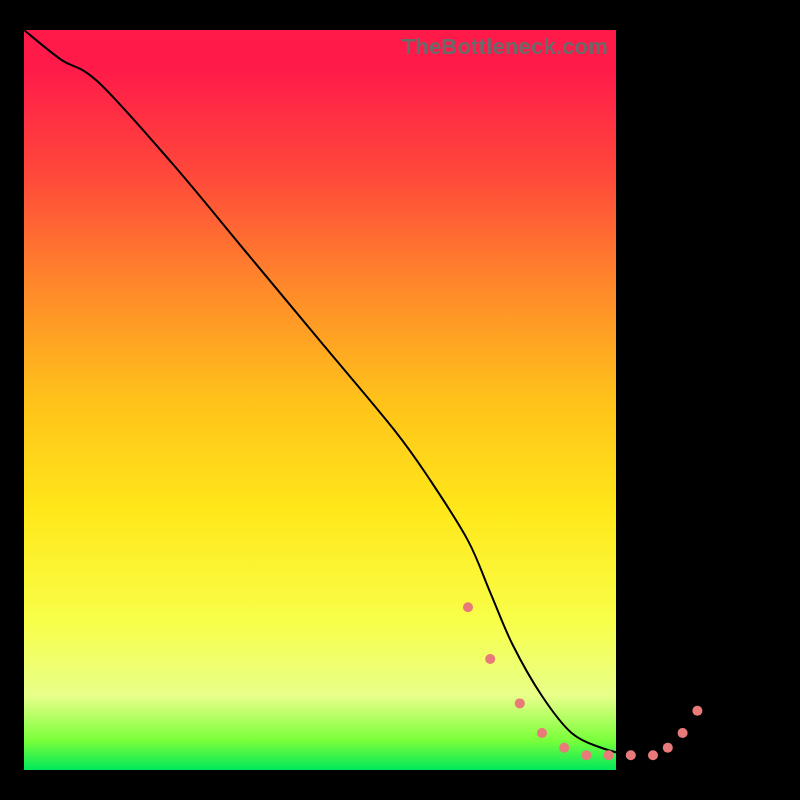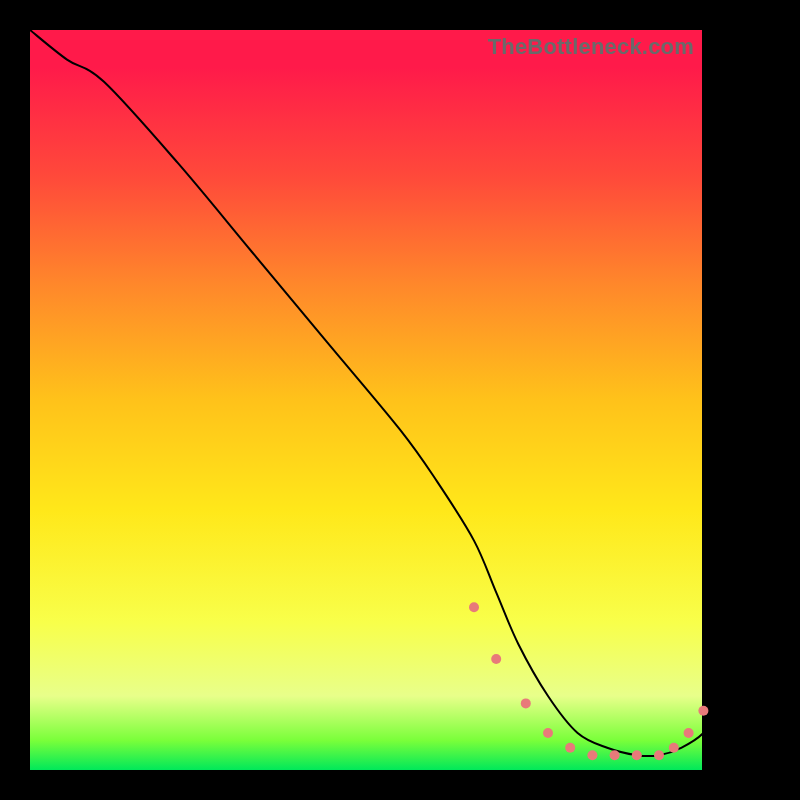--- a/index.html
+++ b/index.html
@@ -5,23 +5,23 @@
   * { margin: 0; padding: 0; box-sizing: border-box; }
   html, body { width: 800px; height: 800px; overflow: hidden; background: #000; }
   .stage {
     position: relative;
     width: 800px;
     height: 800px;
     background: #000;
   }
   .plot-area {
     position: absolute;
-    left: 30px;
+    left: 24px;
     top: 30px;
-    width: 672px;
+    width: 592px;
     height: 740px;
     background: linear-gradient(to bottom,
       #ff1a4a 0%,
       #ff1a4a 5%,
       #ff4a3a 20%,
       #ff8a2a 35%,
       #ffc21a 50%,
       #ffe81a 65%,
       #f8ff4a 80%,
       #e8ff8a 90%,

